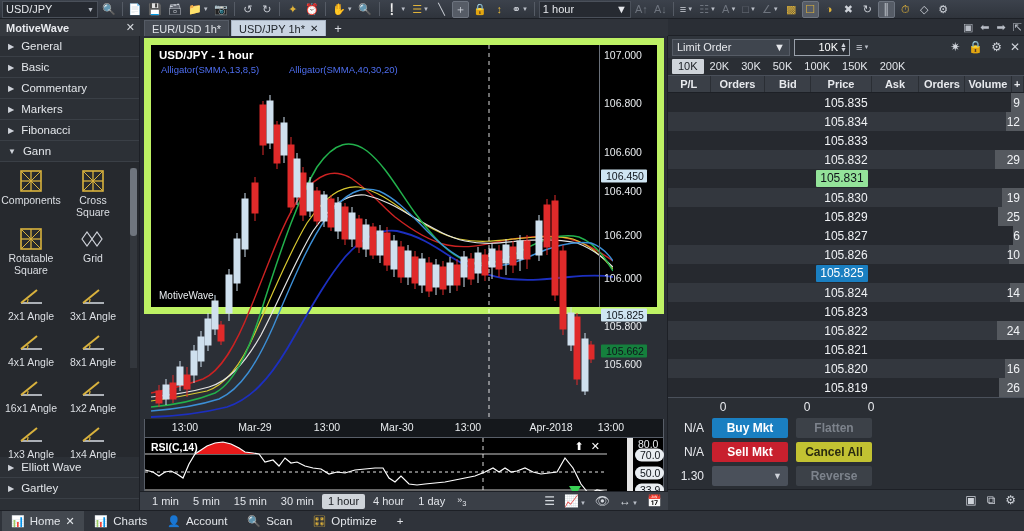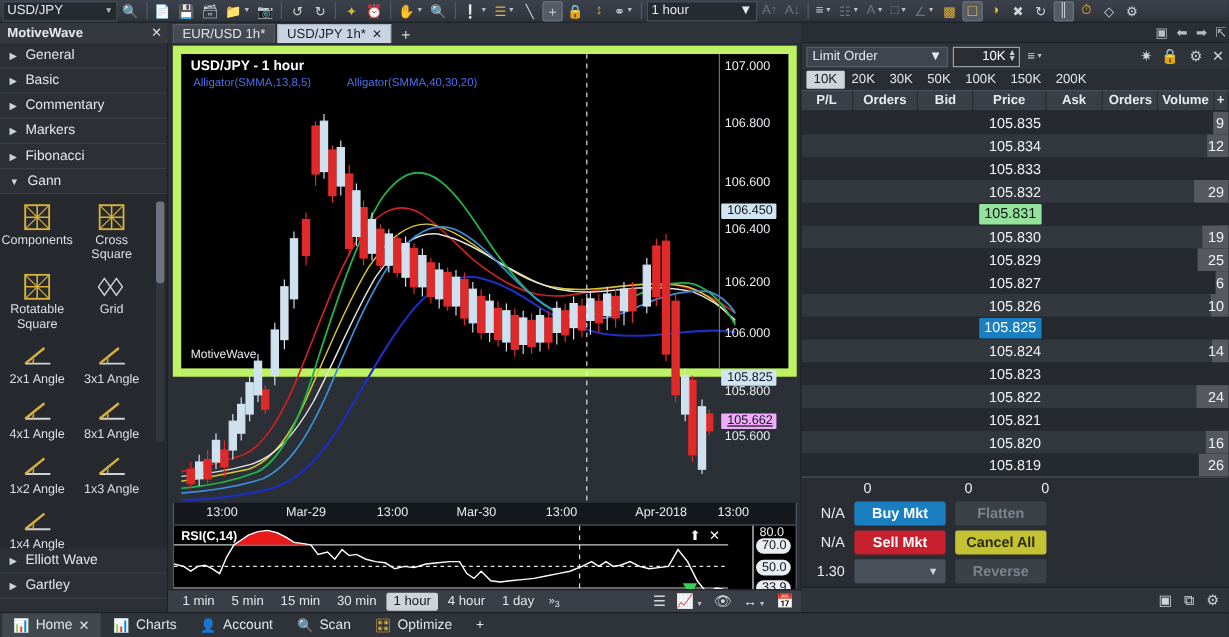--- a/index.html
+++ b/index.html
@@ -120,34 +120,34 @@
   }
   .ptick {
     position: absolute; left: 4px; color: #e9ecef; font-size: 10.5px; white-space: nowrap;
     transform: translateY(-50%);
   }
   .ptag {
     position: absolute; left: 1px; font-size: 10.5px; padding: 0px 3px 1px 5px;
     transform: translateY(-50%); white-space: nowrap; border-radius: 1px;
   }
   .ptag.cyan { background: #cfe5f2; color: #10151b; }
-  .ptag.pink { background: #f0abfc; color: #10151b; text-decoration: underline; }
+  .ptag.pink { background: #15803d; color: #10151b; }
   .timeaxis {
     position: absolute; left: 4px; top: 383px; width: 520px; height: 18px;
     background: #15181c; border-left: 1px solid #585e68; border-right: 1px solid #585e68;
   }
   .ttick { position: absolute; color: #e9ecef; font-size: 10.5px; top: 2px; transform: translateX(-50%); }
 
   .rsi {
     position: absolute; left: 4px; top: 401px; width: 520px; height: 68px;
     background: #000; border: 1px solid #585e68;
   }
   .rsi-label { position: absolute; left: 6px; top: 3px; color: #fff; font-weight: bold; font-size: 10.5px; }
   .rsi-tools { position: absolute; right: 63px; top: 2px; color: #fff; font-size: 11px; display: flex; gap: 7px; }
-  .rsiscale { position: absolute; right: 0; top: 0; width: 36px; height: 100%; border-left: 1px solid #e5e5e5; text-decoration: underline; }
+  .rsiscale { position: absolute; right: 0; top: 0; width: 36px; height: 100%; border-left: 6px solid #e5e5e5; text-decoration: underline; }
   .rtick { position: absolute; left: 5px; color: #e9ecef; font-size: 10.5px; transform: translateY(-50%); }
   .rtag {
     position: absolute; left: 2px; background: #e9edf1; color: #10151b; font-size: 10.5px;
     padding: 0 4px 1px 5px; border-radius: 7px; transform: translateY(-50%);
   }
 
   .tfbar {
     position: absolute; left: 0; top: 455px; width: 528px; height: 19px;
     background: #3a3f47; border-top: 1px solid #1d2026;
     display: flex; align-items: center; padding-left: 6px; gap: 2px;
@@ -447,20 +447,30 @@
       </div>
       <div class="citem">
         <span class="glyph">
           <svg width="26" height="18" viewBox="0 0 26 18">
               <line x1="3" y1="15" x2="24" y2="15" stroke="#cfd3da" stroke-width="1.6"></line>
               <line x1="3" y1="15" x2="19" y2="2" stroke="#d9b23d" stroke-width="2"></line>
               <path d="M9 15 A7 7 0 0 0 10 11" fill="none" stroke="#d9b23d" stroke-width="1.2"></path>
             </svg>
         </span>
         <span>8x1 Angle</span>
+      </div>
+      <div class="citem">
+        <span class="glyph">
+          <svg width="26" height="18" viewBox="0 0 26 18">
+              <line x1="3" y1="15" x2="24" y2="15" stroke="#cfd3da" stroke-width="1.6"></line>
+              <line x1="3" y1="15" x2="19" y2="2" stroke="#d9b23d" stroke-width="2"></line>
+              <path d="M9 15 A7 7 0 0 0 10 11" fill="none" stroke="#d9b23d" stroke-width="1.2"></path>
+            </svg>
+        </span>
+        <span>16x1 Angle</span>
       </div>
       <div class="citem">
         <span class="glyph">
           <svg width="26" height="18" viewBox="0 0 26 18">
               <line x1="3" y1="15" x2="24" y2="15" stroke="#cfd3da" stroke-width="1.6"></line>
               <line x1="3" y1="15" x2="19" y2="2" stroke="#d9b23d" stroke-width="2"></line>
               <path d="M9 15 A7 7 0 0 0 10 11" fill="none" stroke="#d9b23d" stroke-width="1.2"></path>
             </svg>
         </span>
         <span>1x2 Angle</span>

